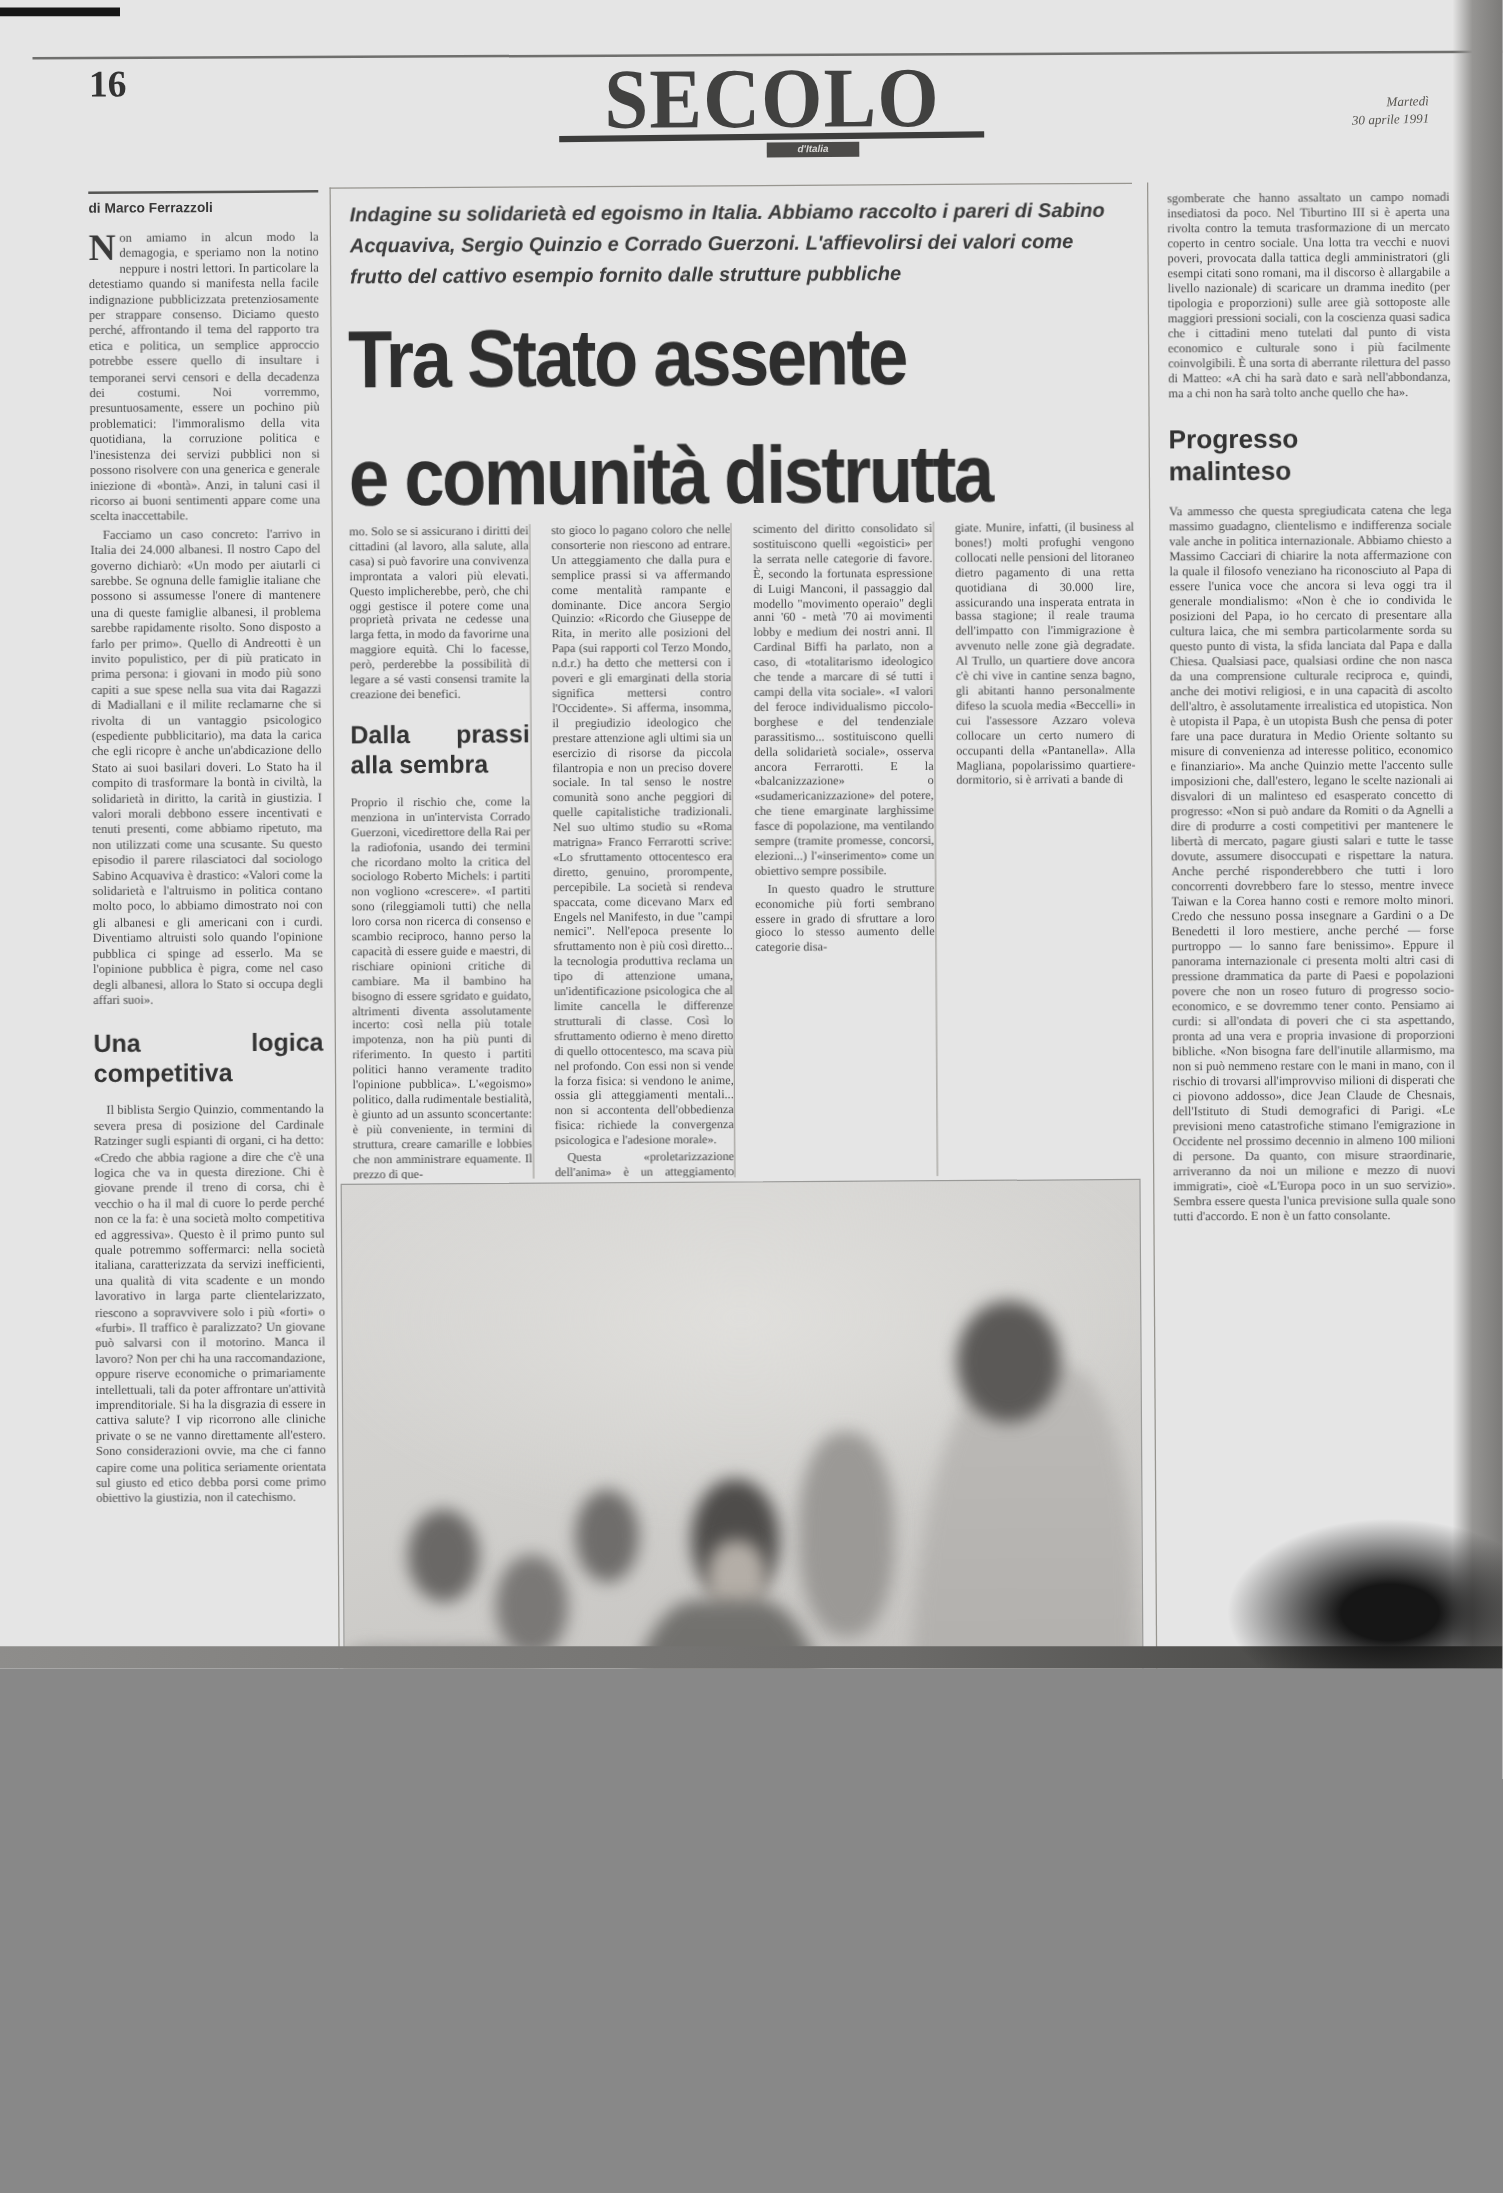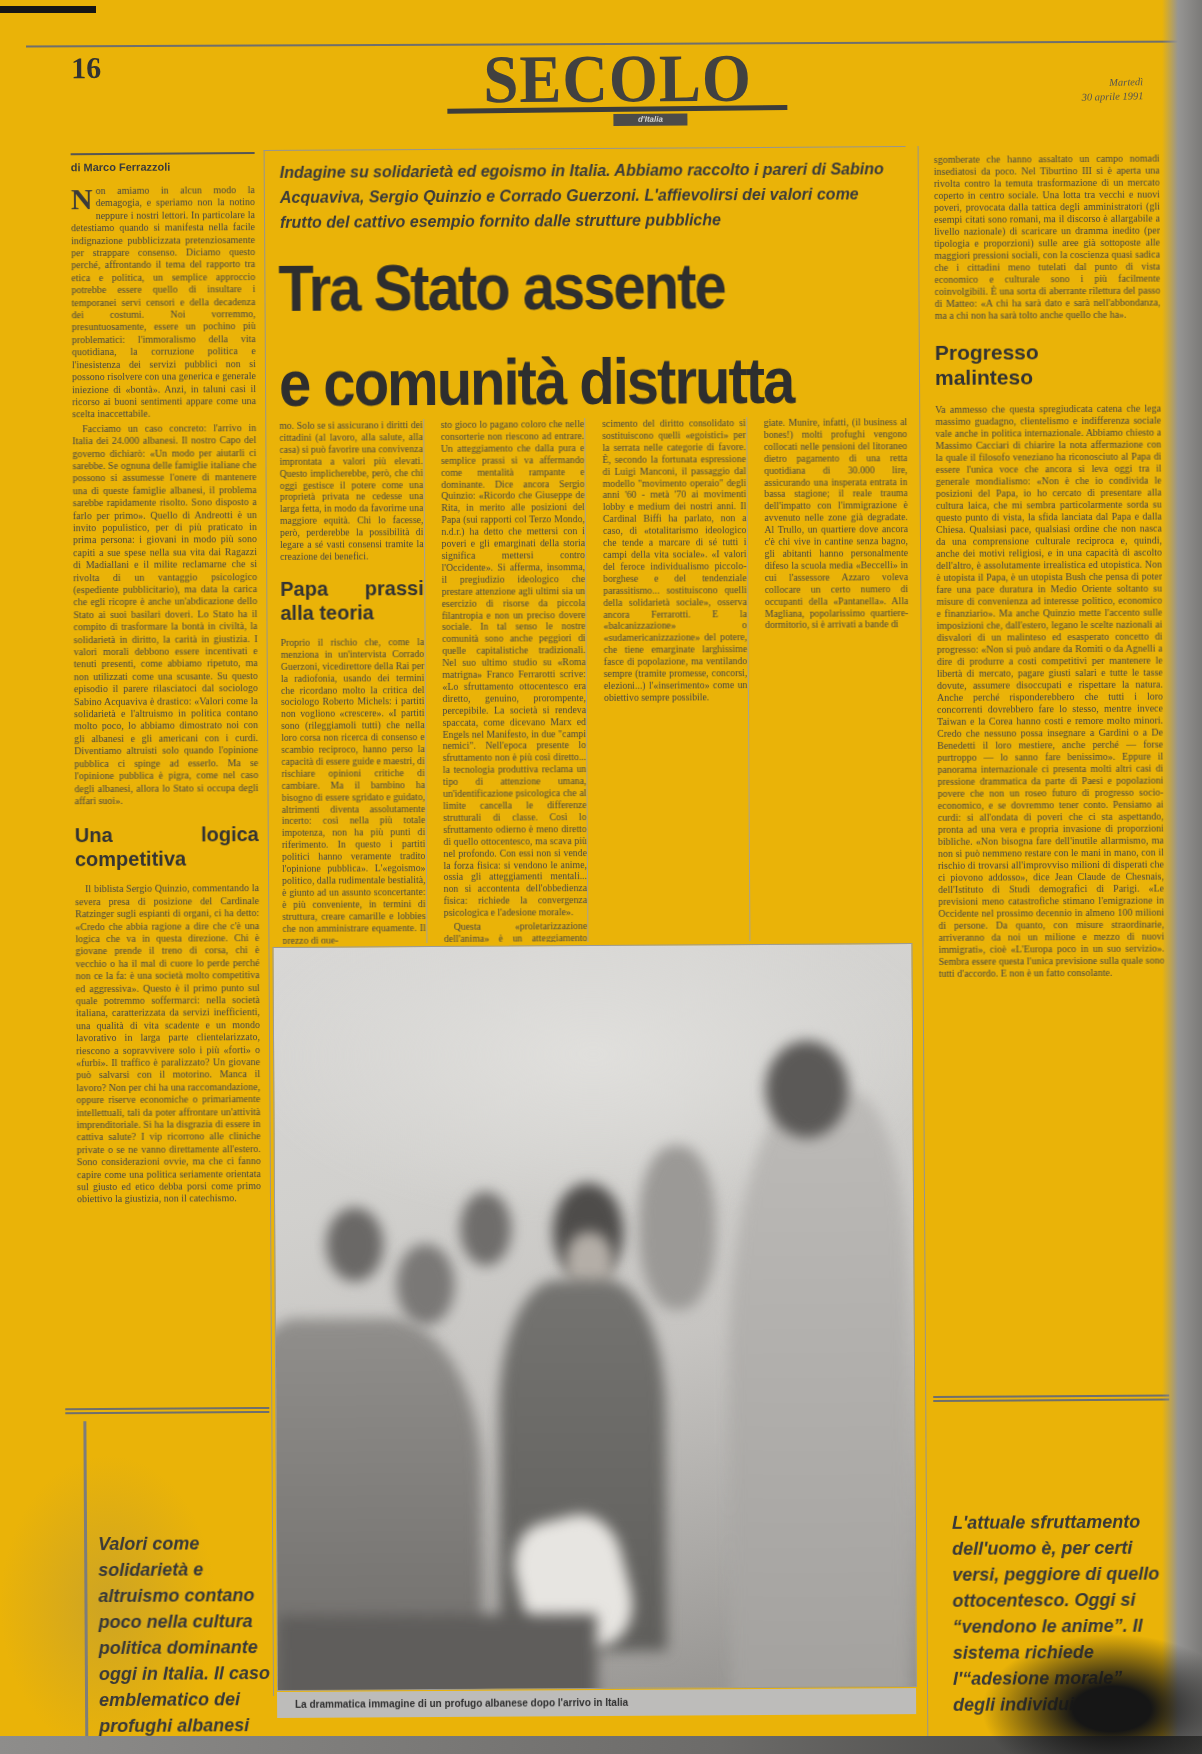--- a/index.html
+++ b/index.html
@@ -1,16 +1,16 @@
 <!DOCTYPE html>
 <html><head>
 <meta charset="utf-8">
 <style>
   html,body{margin:0;padding:0;background:#888;}
-  .page{position:relative;width:1202px;height:1754px;background:#eab308;overflow:hidden;
+  .page{position:relative;width:1202px;height:1335px;background:#e5e5e5;overflow:hidden;
         font-family:"Liberation Serif","DejaVu Serif",serif;color:#3f3f3f;}
   .abs{position:absolute;}
   .skewwrap{position:absolute;inset:0;transform:rotate(-0.35deg);transform-origin:600px 870px;}
 
   
   .scan-topdash{left:0;top:6px;width:96px;height:7px;background:#161616;}
   .scan-toprule{left:26px;top:43px;width:1176px;height:2px;background:#6f6f6d;transform:rotate(-0.25deg);}
   .scan-right{right:0;top:0;width:40px;height:1754px;background:linear-gradient(90deg,rgba(150,149,147,0),#969593 40%,#7b7a78);}
   .scan-bottom{left:0;bottom:0;width:1202px;height:18px;background:linear-gradient(90deg,#8e8d8b,#6c6b69 60%,#3a3a38);}
   .scan-corner{right:-40px;bottom:-30px;width:260px;height:150px;background:radial-gradient(closest-side,#161616 30%,rgba(22,22,22,0));}
@@ -135,29 +135,30 @@
 
     <div class="abs standfirst">Indagine su solidarietà ed egoismo in Italia. Abbiamo raccolto i pareri di Sabino Acquaviva, Sergio Quinzio e Corrado Guerzoni. L'affievolirsi dei valori come frutto del cattivo esempio fornito dalle strutture pubbliche</div>
     <div class="abs headline">
       <div>Tra Stato assente</div>
       <div>e comunità distrutta</div>
     </div>
 
     <div class="abs columns">
       <div class="col bodytext">
         <p class="noindent">mo. Solo se si assicurano i diritti dei cittadini (al lavoro, alla salute, alla casa) si può favorire una convivenza improntata a valori più elevati. Questo implicherebbe, però, che chi oggi gestisce il potere come una proprietà privata ne cedesse una larga fetta, in modo da favorirne una maggiore equità. Chi lo facesse, però, perderebbe la possibilità di legare a sé vasti consensi tramite la creazione dei benefici.</p>
-        <div class="col-subhead">Papa prassi alla teoria</div>
+        <div class="col-subhead">Dalla prassi alla sembra</div>
         <p class="noindent">Proprio il rischio che, come la menziona in un'intervista Corrado Guerzoni, vicedirettore della Rai per la radiofonia, usando dei termini che ricordano molto la critica del sociologo Roberto Michels: i partiti non vogliono «crescere». «I partiti sono (rileggiamoli tutti) che nella loro corsa non ricerca di consenso e scambio reciproco, hanno perso la capacità di essere guide e maestri, di rischiare opinioni critiche di cambiare. Ma il bambino ha bisogno di essere sgridato e guidato, altrimenti diventa assolutamente incerto: così nella più totale impotenza, non ha più punti di riferimento. In questo i partiti politici hanno veramente tradito l'opinione pubblica». L'«egoismo» politico, dalla rudimentale bestialità, è giunto ad un assunto sconcertante: è più conveniente, in termini di struttura, creare camarille e lobbies che non amministrare equamente. Il prezzo di que-</p>
       </div>
       <div class="col bodytext">
         <p class="noindent">sto gioco lo pagano coloro che nelle consorterie non riescono ad entrare. Un atteggiamento che dalla pura e semplice prassi si va affermando come mentalità rampante e dominante. Dice ancora Sergio Quinzio: «Ricordo che Giuseppe de Rita, in merito alle posizioni del Papa (sui rapporti col Terzo Mondo, n.d.r.) ha detto che mettersi con i poveri e gli emarginati della storia significa mettersi contro l'Occidente». Si afferma, insomma, il pregiudizio ideologico che prestare attenzione agli ultimi sia un esercizio di risorse da piccola filantropia e non un preciso dovere sociale. In tal senso le nostre comunità sono anche peggiori di quelle capitalistiche tradizionali. Nel suo ultimo studio su «Roma matrigna» Franco Ferrarotti scrive: «Lo sfruttamento ottocentesco era diretto, genuino, prorompente, percepibile. La società si rendeva spaccata, come dicevano Marx ed Engels nel Manifesto, in due "campi nemici". Nell'epoca presente lo sfruttamento non è più così diretto... la tecnologia produttiva reclama un tipo di attenzione umana, un'identificazione psicologica che al limite cancella le differenze strutturali di classe. Così lo sfruttamento odierno è meno diretto di quello ottocentesco, ma scava più nel profondo. Con essi non si vende la forza fisica: si vendono le anime, ossia gli atteggiamenti mentali... non si accontenta dell'obbedienza fisica: richiede la convergenza psicologica e l'adesione morale».</p>
         <p>Questa «proletarizzazione dell'anima» è un atteggiamento indotto dai dominanti ma ormai acquisito dai dominati, tant'è che ai tentativi «solidaristici» per ottenere il ricono-</p>
       </div>
       <div class="col bodytext">
         <p class="noindent">scimento del diritto consolidato si sostituiscono quelli «egoistici» per la serrata nelle categorie di favore. È, secondo la fortunata espressione di Luigi Manconi, il passaggio dal modello "movimento operaio" degli anni '60 - metà '70 ai movimenti lobby e medium dei nostri anni. Il Cardinal Biffi ha parlato, non a caso, di «totalitarismo ideologico che tende a marcare di sé tutti i campi della vita sociale». «I valori del feroce individualismo piccolo-borghese e del tendenziale parassitismo... sostituiscono quelli della solidarietà sociale», osserva ancora Ferrarotti. E la «balcanizzazione» o «sudamericanizzazione» del potere, che tiene emarginate larghissime fasce di popolazione, ma ventilando sempre (tramite promesse, concorsi, elezioni...) l'«inserimento» come un obiettivo sempre possibile.</p>
+        <p>In questo quadro le strutture economiche più forti sembrano essere in grado di sfruttare a loro gioco lo stesso aumento delle categorie disa-</p>
       </div>
       <div class="col bodytext">
         <p class="noindent">giate. Munire, infatti, (il business al bones!) molti profughi vengono collocati nelle pensioni del litoraneo dietro pagamento di una retta quotidiana di 30.000 lire, assicurando una insperata entrata in bassa stagione; il reale trauma dell'impatto con l'immigrazione è avvenuto nelle zone già degradate. Al Trullo, un quartiere dove ancora c'è chi vive in cantine senza bagno, gli abitanti hanno personalmente difeso la scuola media «Beccelli» in cui l'assessore Azzaro voleva collocare un certo numero di occupanti della «Pantanella». Alla Magliana, popolarissimo quartiere-dormitorio, si è arrivati a bande di</p>
       </div>
     </div>
 
     <div class="abs photo">
       <div class="blob ph-sky"></div>
       <div class="blob ph-leftmass"></div>
       <div class="blob ph-head1"></div>

